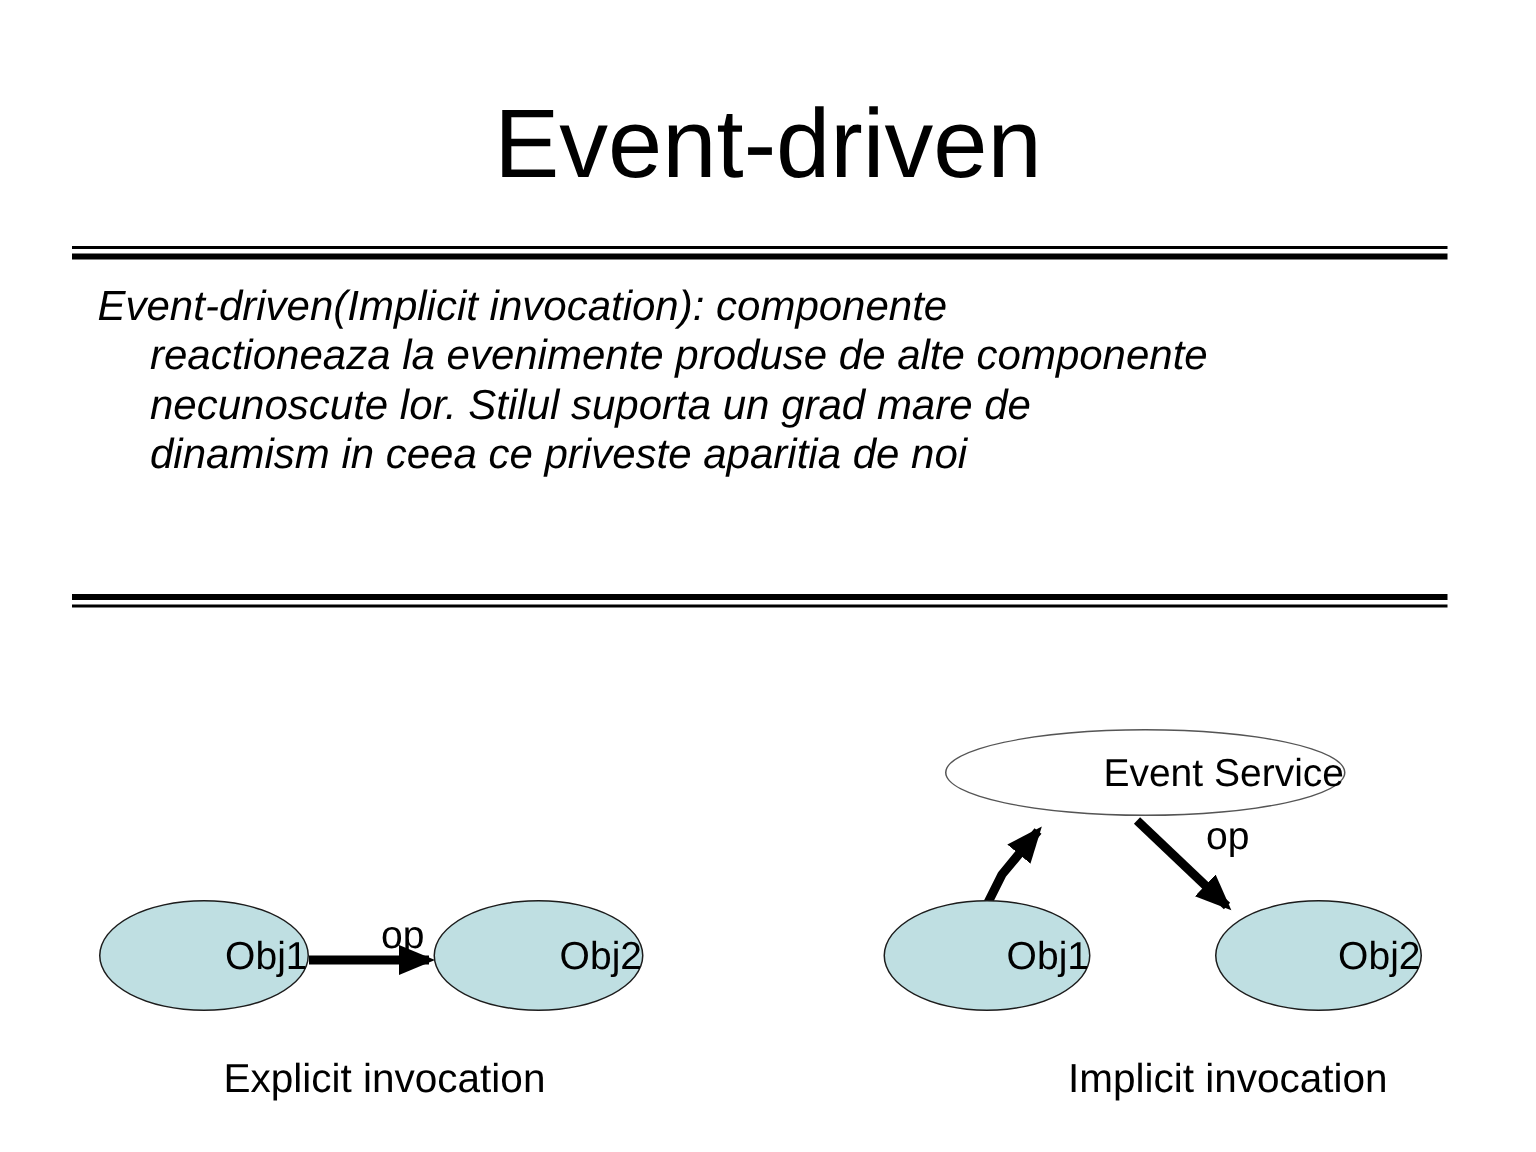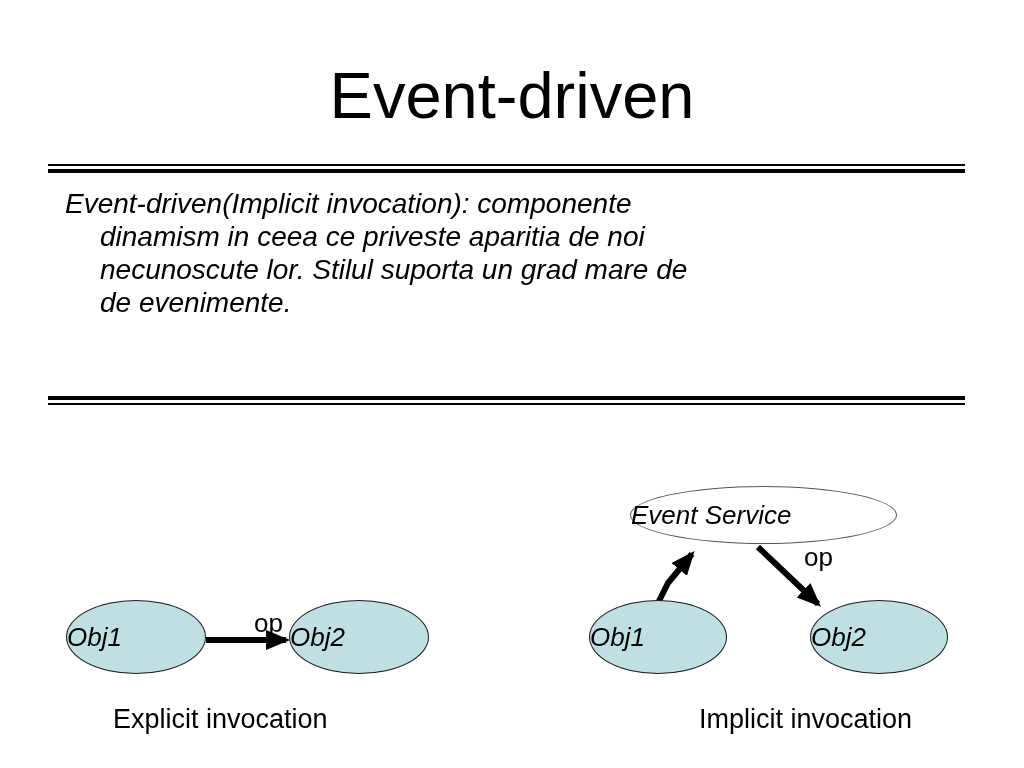--- a/index.html
+++ b/index.html
@@ -60,23 +60,22 @@
     white-space: nowrap;
   }
   .bline.first {
     margin-left: -35px;
   }
   .ellipse {
     position: absolute;
     border-radius: 50%;
     display: flex;
     align-items: center;
-    justify-content: flex-start;
+    justify-content: flex-end;
     box-sizing: border-box;
-    font-style: italic;
   }
   .ellipse.obj {
     background: var(--ellipse-fill, #bfdfe2);
     border: 1.5px solid #1c1c1c;
   }
   .ellipse.service {
     background: var(--background, #fff);
     border: 1px solid #555;
   }
   .ellipse span {
@@ -87,20 +86,21 @@
     position: absolute;
     font-size: 26px;
     line-height: 26px;
     text-align: right;
   }
   .caption {
     position: absolute;
     font-size: 27px;
     line-height: 27px;
     white-space: nowrap;
+    margin-left: 36px;
   }
   .arrows {
     position: absolute;
     left: 0;
     top: 440px;
     width: 1024px;
     height: 328px;
     pointer-events: none;
   }
   .arrows .shaft {
@@ -114,23 +114,23 @@
 <body>
 
 <div class="slide">
 
   <h1 class="title">Event-driven</h1>
 
   <div class="rule rule-top"></div>
 
   <div class="body">
     <span class="bline first">Event-driven(Implicit invocation): componente</span>
+    <span class="bline">reactioneaza la evenimente produse de alte componente</span>
+    <span class="bline">necunoscute lor. Stilul suporta un grad mare de</span>
     <span class="bline">dinamism in ceea ce priveste aparitia de noi</span>
-    <span class="bline">necunoscute lor. Stilul suporta un grad mare de</span>
-    <span class="bline">de evenimente.</span>
   </div>
 
   <div class="rule rule-bottom"></div>
 
   <svg class="arrows" viewBox="0 440 1024 328" aria-hidden="true">
     <defs>
       <marker id="ah" markerUnits="userSpaceOnUse" markerWidth="26" markerHeight="22" refX="20" refY="10" orient="auto">
         <path d="M0,0 L24,10 L0,20 Z" fill="#000"></path>
       </marker>
     </defs>
@@ -151,15 +151,15 @@
   <div class="ellipse service" style="left:630px; top:486px; width:267px; height:58px;">
     <span>Event Service</span>
   </div>
   <div class="ellipse obj" style="left:589px; top:600px; width:138px; height:74px;">
     <span>Obj1</span>
   </div>
   <div class="ellipse obj" style="left:810px; top:600px; width:138px; height:74px;">
     <span>Obj2</span>
   </div>
   <div class="op-label" style="left:773px; top:544px; width:60px;">op</div>
-  <div class="caption" style="left:699px; top:706px;">Implicit invocation</div>
+  <div class="caption" style="left:676px; top:706px;">Implicit invocation</div>
 
 </div>
 
 </body></html>

